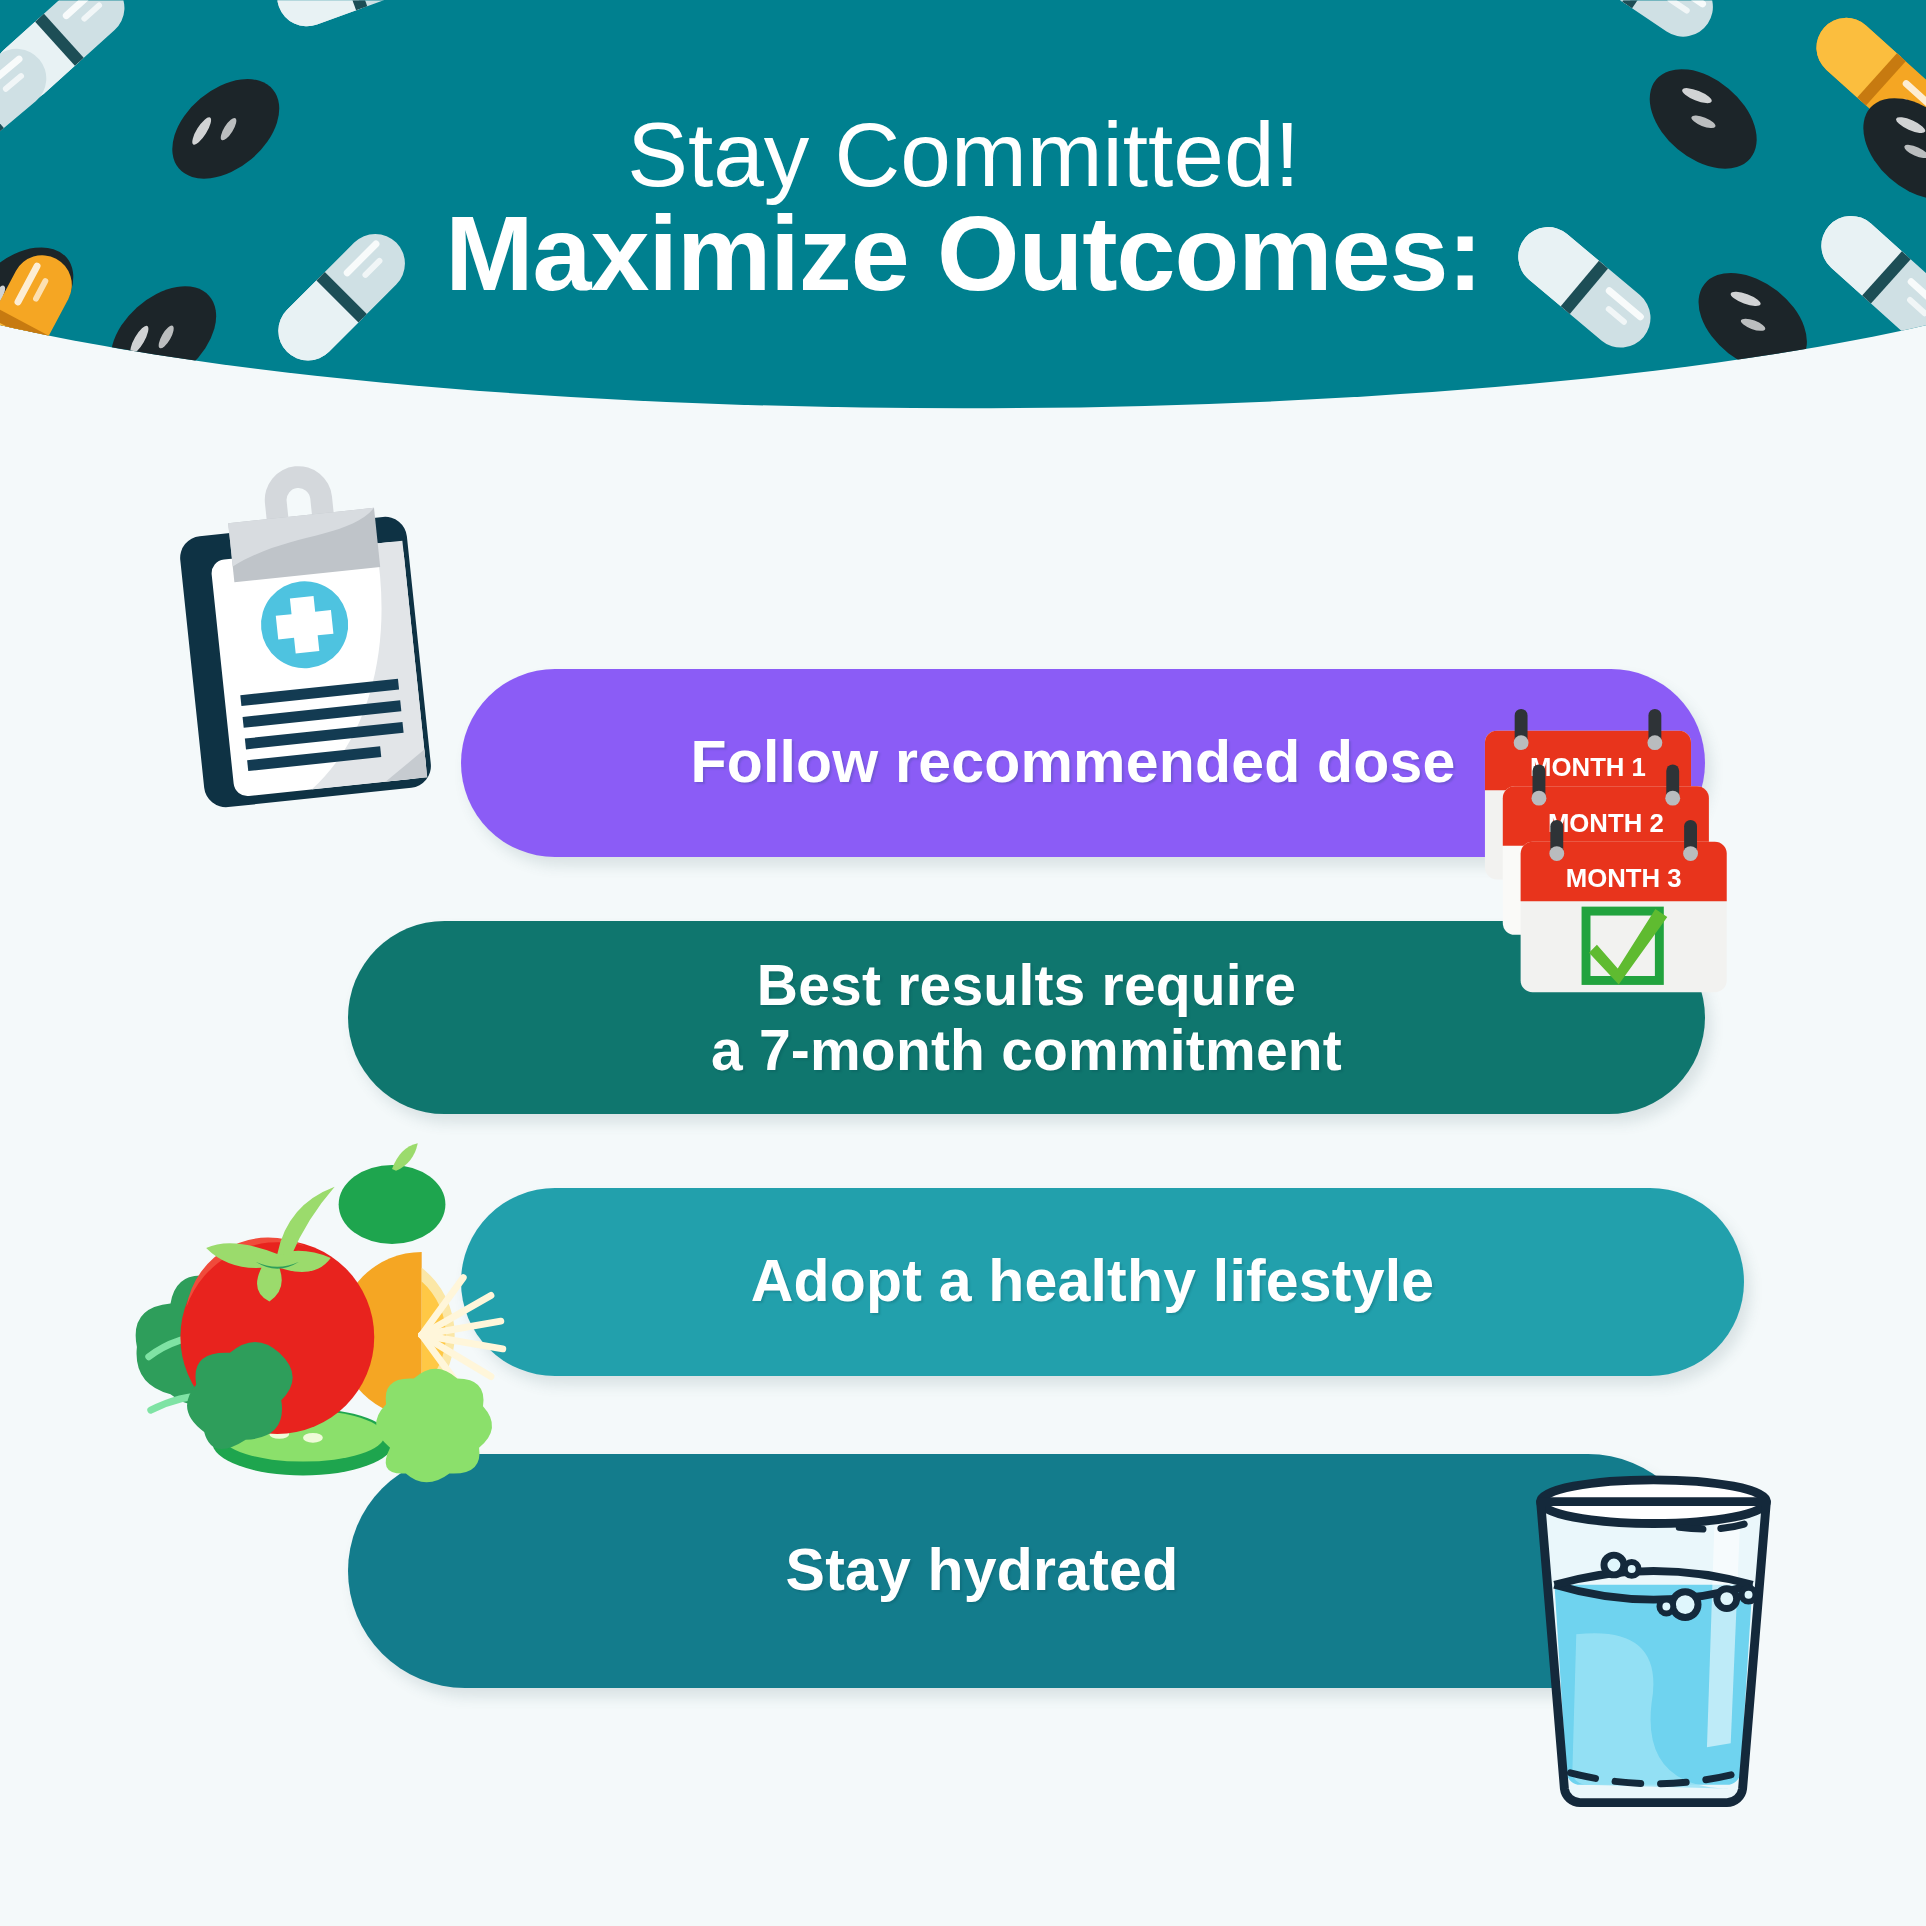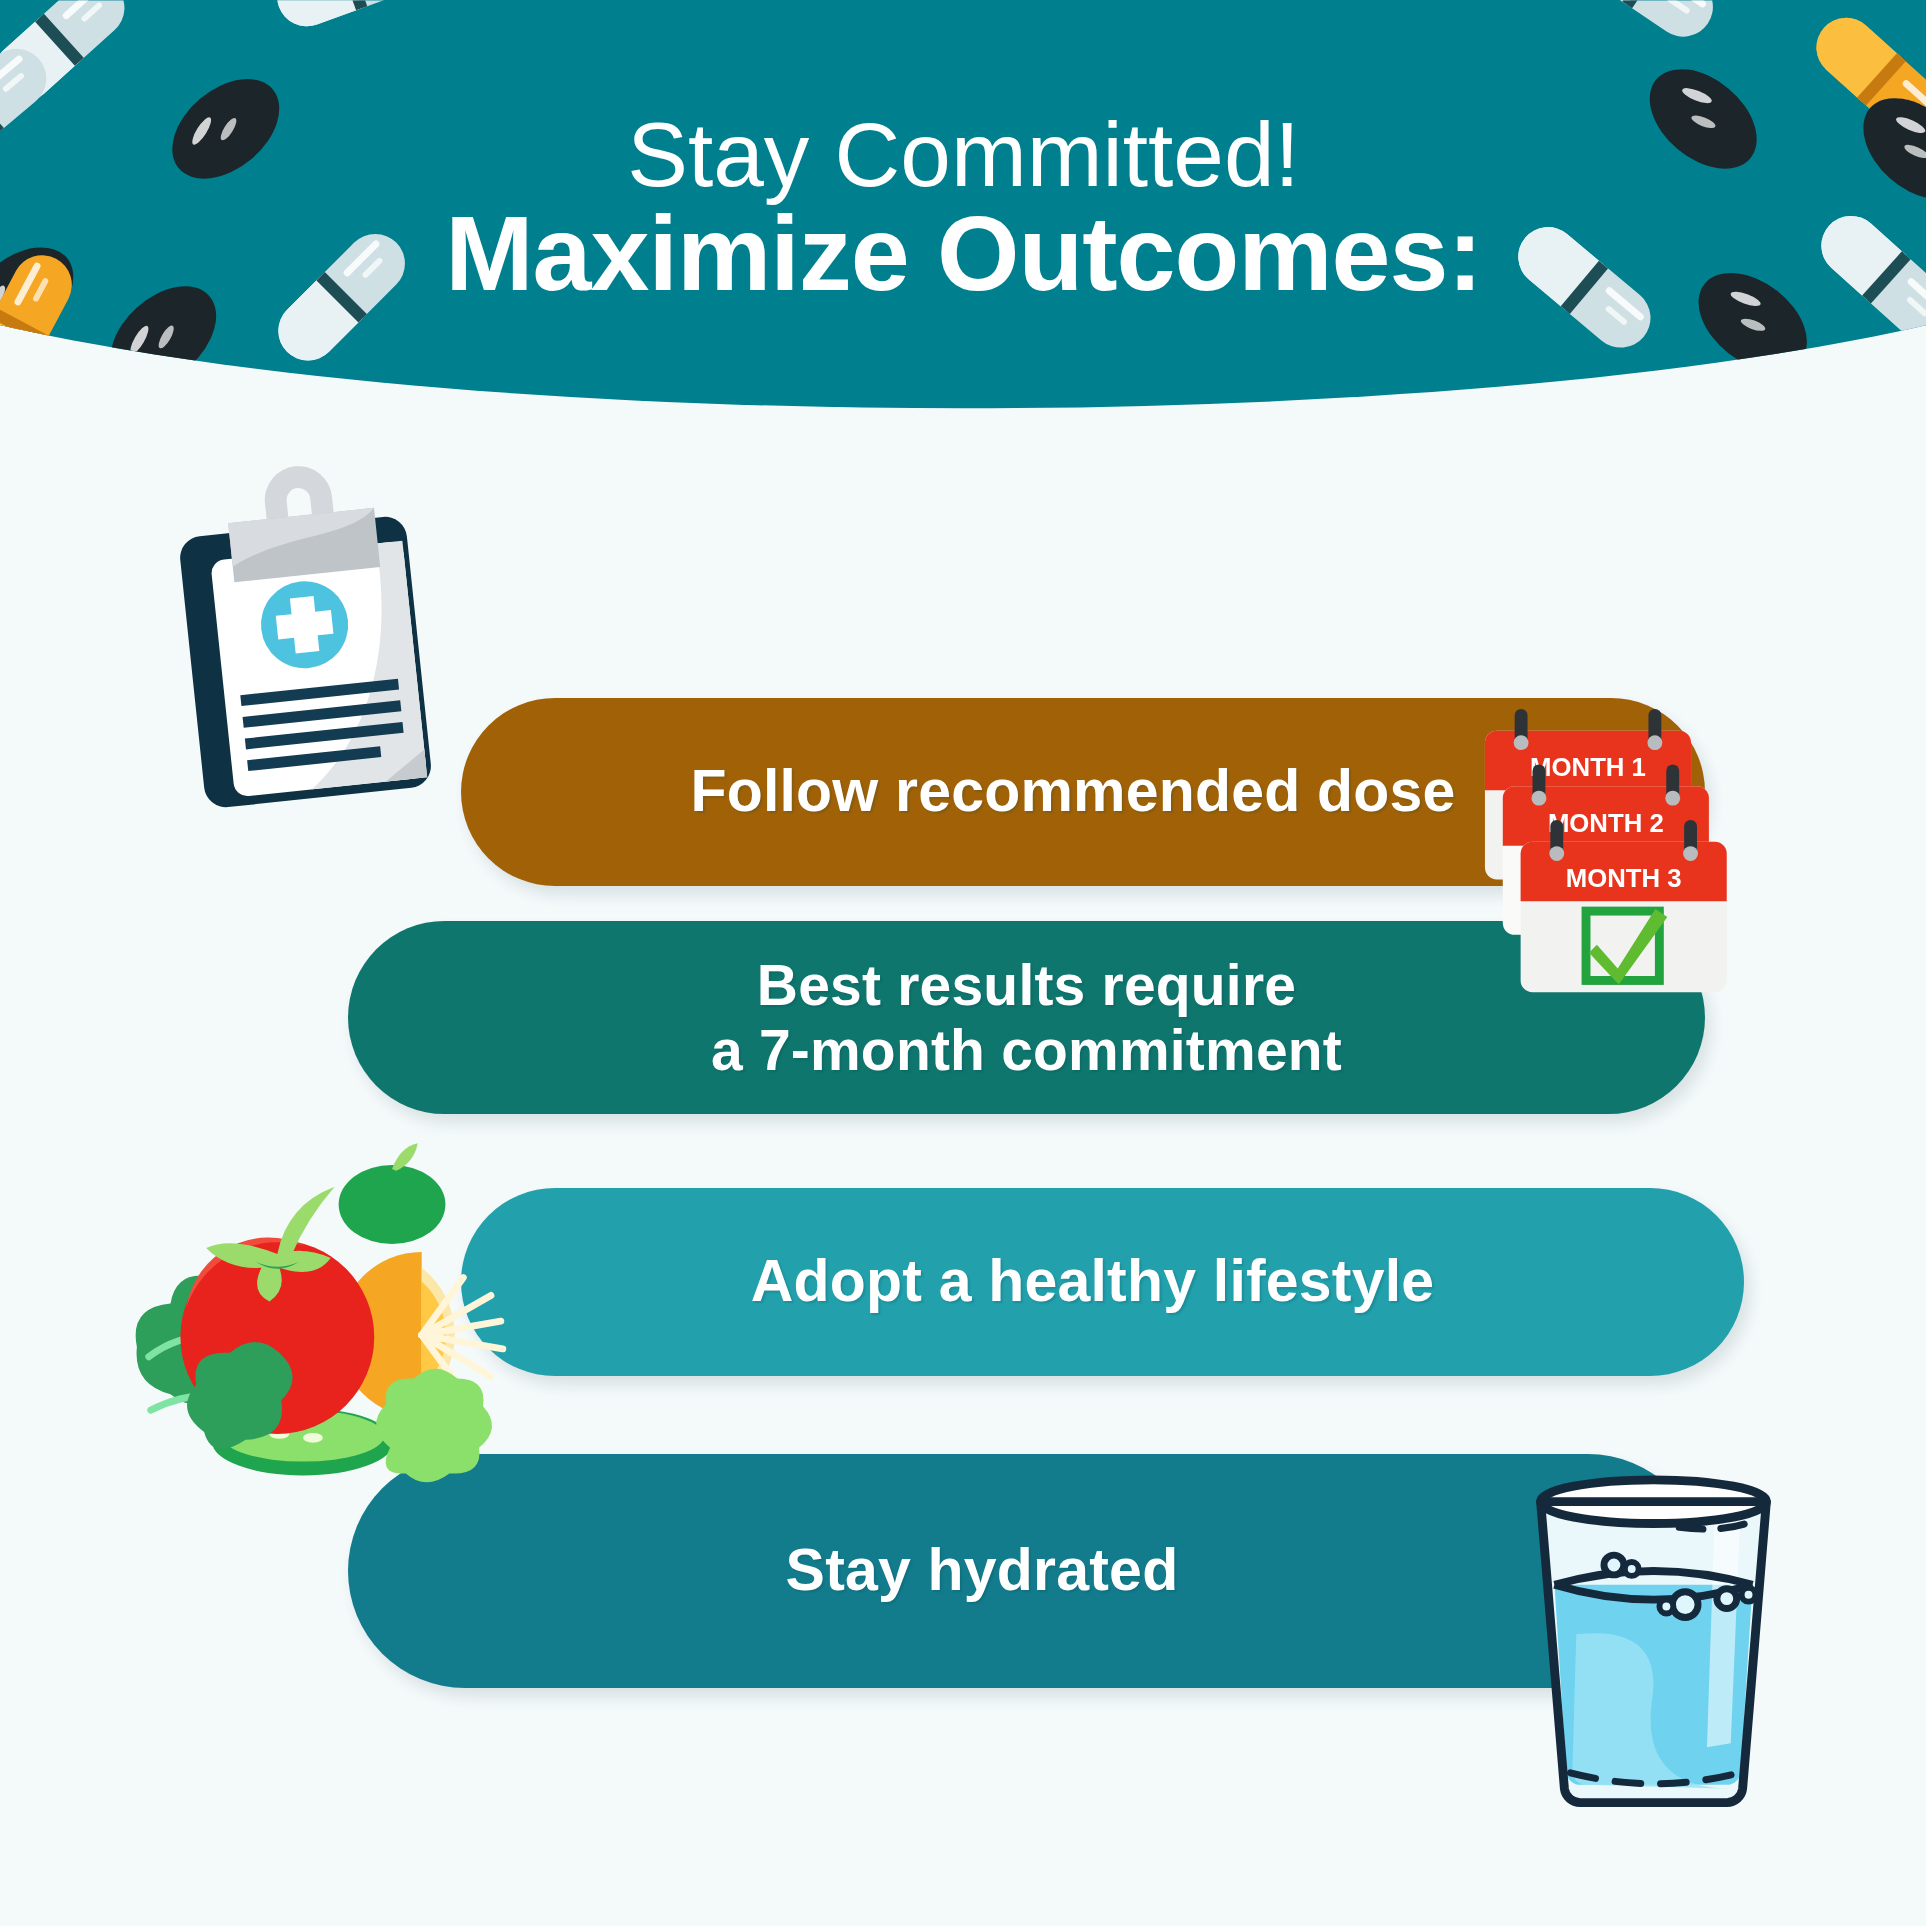--- a/index.html
+++ b/index.html
@@ -49,21 +49,21 @@
     display:flex; align-items:center;
     box-shadow:6px 9px 14px rgba(60,90,100,0.14);
   }
   .bar-label{
     color:#FFFFFF; font-weight:bold; text-align:center; width:100%;
     line-height:1.14; letter-spacing:0.2px;
     text-shadow:2px 2px 2px rgba(0,60,70,0.18);
   }
 
   
-  #bar-1{ left:461px; top:233px; width:1244px; height:188px; background:#a16207;margin-top:29px; }
+  #bar-1{ left:461px; top:233px; width:1244px; height:188px; background:#8b5cf6; }
   #bar-1 .bar-label{ font-size:59px; padding-right:20px; }
 
   #bar-2{ left:348px; top:485px; width:1357px; height:193px; background:#0f766e; }
   #bar-2 .bar-label{ font-size:57px; }
 
   #bar-3{ left:461px; top:752px; width:1283px; height:188px; background:#22A0AC; }
   #bar-3 .bar-label{ font-size:59px; padding-right:20px;}
 
   #bar-4{ left:348px; top:1018px; width:1357px; height:234px; background:#137C8C; }
   #bar-4 .bar-label{ font-size:59px; padding-right:89px;}

